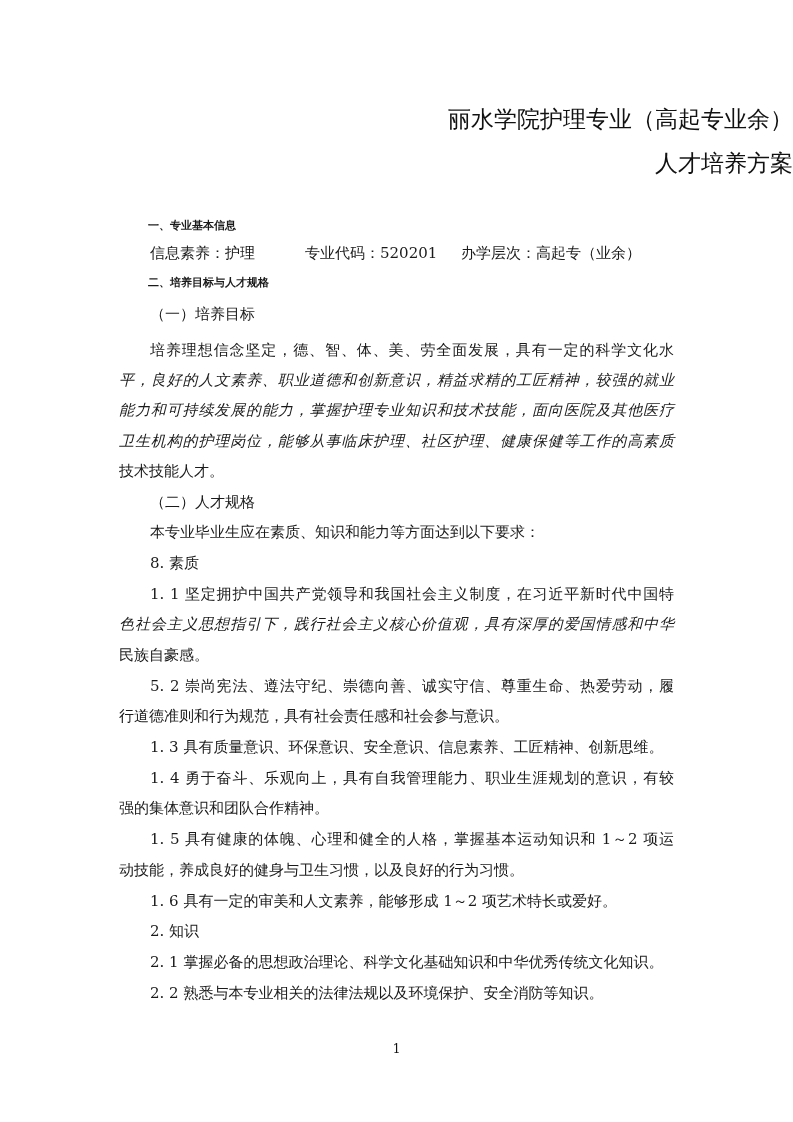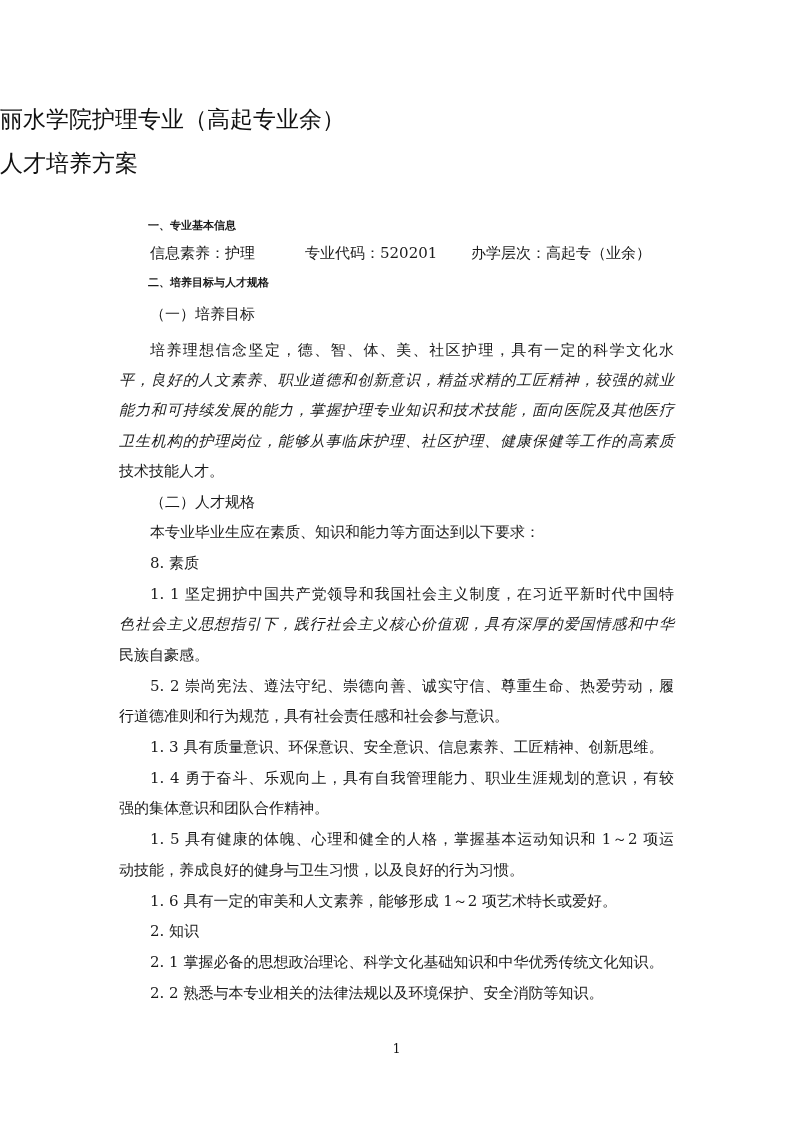--- a/index.html
+++ b/index.html
@@ -1,43 +1,43 @@
 <!DOCTYPE html>
 <html><head>
 <meta charset="utf-8">
 <style>
   html, body { margin: 0; padding: 0; background: #ffffff; }
   body { width: 793px; height: 1122px; position: relative; overflow: hidden; color: #111; font-family: "DejaVu Serif", "Liberation Serif", serif; }
-  .title { position: absolute; left: 0; width: 793px; text-align: left; font-family: Liberation Sans, sans-serif; font-size: 23px; color: #111; white-space: nowrap; }
+  .title { position: absolute; left: 0; width: 793px; text-align: right; font-family: Liberation Sans, sans-serif; font-size: 23px; color: #111; white-space: nowrap; }
   .t1 { top: 104px; }
   .t2 { top: 148px; }
   .line { position: absolute; font-size: 15px; line-height: 20px; white-space: nowrap; color: #1a1a1a; }
   .h { font-family: "DejaVu Sans", "Liberation Sans", sans-serif; font-weight: bold; font-size: 11px; }
   .ind0 { left: 119px; text-align: center; }
   .ind1 { left: 148px; }
   .just { left: 119px; width: 555px; text-align-last: justify; text-align: justify; font-style: italic; }
   .justi { left: 150px; width: 524px; text-align-last: justify; text-align: justify; }
   .info span { display: inline-block; }
   .pageno { position: absolute; top: 1042px; left: 0; width: 793px; text-align: center; font-size: 12px; }
 </style>
 </head>
 <body>
 
 <div>
   <div class="title t1">丽水学院护理专业（高起专业余）</div>
   <div class="title t2">人才培养方案</div>
 
   <div class="line h ind1" style="top:216px">一、专业基本信息</div>
   <div class="line info" style="top:243px; left:150px;">
-    <span style="width:119px">信息素养：护理</span><span style="width:148px; margin-left:36px">专业代码：520201</span><span style="margin-left:18px">办学层次：高起专（业余）</span>
+    <span style="width:119px">信息素养：护理</span><span style="width:148px; margin-left:36px">专业代码：520201</span><span style="margin-left:8px">办学层次：高起专（业余）</span>
   </div>
   <div class="line h ind1" style="top:273px">二、培养目标与人才规格</div>
   <div class="line" style="top:304px; left:150px">（一）培养目标</div>
 
-  <div class="line justi" style="top:340px">培养理想信念坚定，德、智、体、美、社区护理，具有一定的科学文化水</div>
+  <div class="line justi" style="top:340px">培养理想信念坚定，德、智、体、美、劳全面发展，具有一定的科学文化水</div>
   <div class="line just" style="top:370px">平，良好的人文素养、职业道德和创新意识，精益求精的工匠精神，较强的就业</div>
   <div class="line just" style="top:400px">能力和可持续发展的能力，掌握护理专业知识和技术技能，面向医院及其他医疗</div>
   <div class="line just" style="top:431px">卫生机构的护理岗位，能够从事临床护理、社区护理、健康保健等工作的高素质</div>
   <div class="line ind0" style="top:461px">技术技能人才。</div>
 
   <div class="line" style="top:492px; left:150px">（二）人才规格</div>
   <div class="line" style="top:522px; left:150px">本专业毕业生应在素质、知识和能力等方面达到以下要求：</div>
   <div class="line" style="top:553px; left:150px">8. 素质</div>
 
   <div class="line justi" style="top:584px">1. 1 坚定拥护中国共产党领导和我国社会主义制度，在习近平新时代中国特</div>

